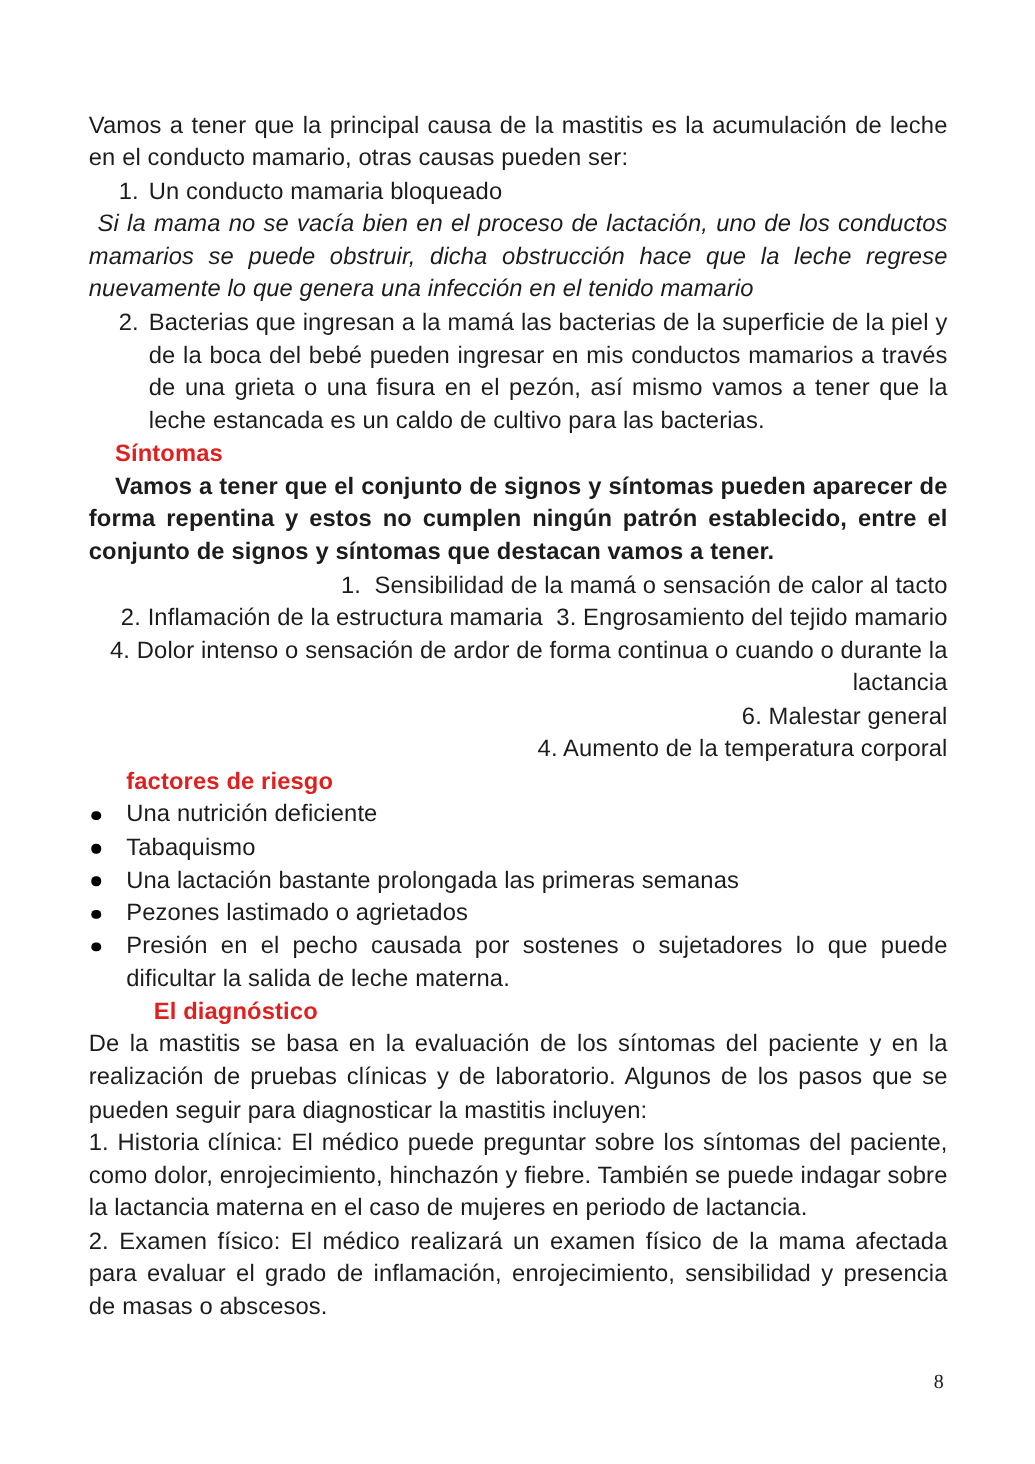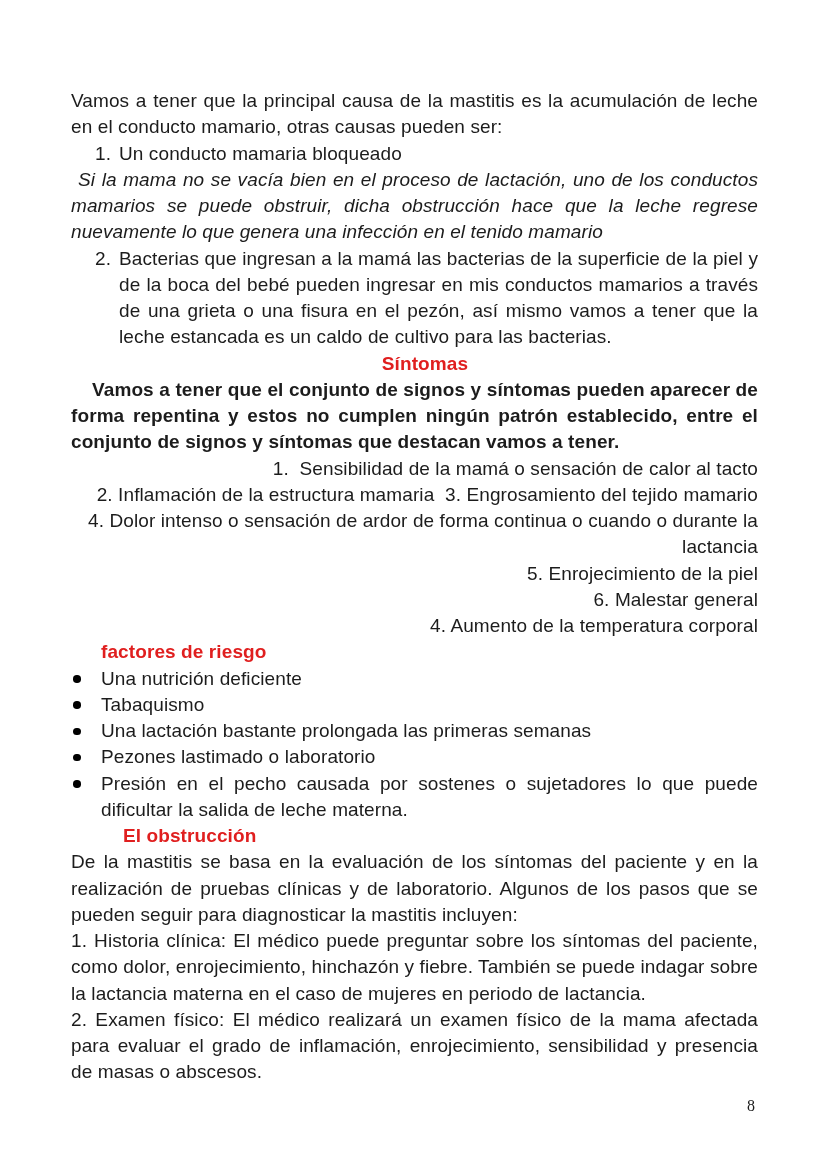--- a/index.html
+++ b/index.html
@@ -38,21 +38,21 @@
   .num {
     position: absolute;
     left: 24px;
     top: 0;
   }
   .heading {
     font-weight: bold;
     color: #e01f1f;
     text-align: left;
   }
-  .h-sintomas   { padding-left: 21px; text-align: center; }
+  .h-sintomas   { padding-left: 21px; }
   .h-factores   { padding-left: 30px; }
   .h-diagnostico{ padding-left: 52px; }
   .list-line { text-align: right; }
   .bullet {
     position: relative;
     padding-left: 30px;
     text-align: justify;
   }
   .dot {
     position: absolute;
@@ -90,43 +90,42 @@
     <span class="num">2.</span><span>Bacterias que ingresan a la mamá las bacterias de la superficie de la piel y de la boca del bebé pueden ingresar en mis conductos mamarios a través de una grieta o una fisura en el pezón, así mismo vamos a tener que la leche estancada es un caldo de cultivo para las bacterias.</span>
   </p>
 
   <p class="heading h-sintomas">Síntomas</p>
 
   <p class="para indent-firstline">Vamos a tener que el conjunto de signos y síntomas pueden aparecer de forma repentina y estos no cumplen ningún patrón establecido, entre el conjunto de signos y síntomas que destacan vamos a tener.</p>
 
   <p class="list-line">1.&nbsp; Sensibilidad de la mamá o sensación de calor al tacto</p>
   <p class="list-line">2. Inflamación de la estructura mamaria &nbsp;3. Engrosamiento del tejido mamario</p>
   <p class="list-line">4. Dolor intenso o sensación de ardor de forma continua o cuando o durante la lactancia</p>
-  <p class="list-line">5. Enrojecimiento de la piel</p>
   <p class="list-line">6. Malestar general</p>
   <p class="list-line">4. Aumento de la temperatura corporal</p>
 
   <p class="heading h-factores">factores de riesgo</p>
 
   <p class="bullet">
     <span class="dot"></span><span>Una nutrición deficiente</span>
   </p>
   <p class="bullet">
     <span class="dot"></span><span>Tabaquismo</span>
   </p>
   <p class="bullet">
     <span class="dot"></span><span>Una lactación bastante prolongada las primeras semanas</span>
   </p>
   <p class="bullet">
-    <span class="dot"></span><span>Pezones lastimado o laboratorio</span>
+    <span class="dot"></span><span>Pezones lastimado o agrietados</span>
   </p>
   <p class="bullet">
     <span class="dot"></span><span>Presión en el pecho causada por sostenes o sujetadores lo que puede dificultar la salida de leche materna.</span>
   </p>
 
-  <p class="heading h-diagnostico">El obstrucción</p>
+  <p class="heading h-diagnostico">El diagnóstico</p>
 
   <p class="para">De la mastitis se basa en la evaluación de los síntomas del paciente y en la realización de pruebas clínicas y de laboratorio. Algunos de los pasos que se pueden seguir para diagnosticar la mastitis incluyen:</p>
 
   <p class="para">1. Historia clínica: El médico puede preguntar sobre los síntomas del paciente, como dolor, enrojecimiento, hinchazón y fiebre. También se puede indagar sobre la lactancia materna en el caso de mujeres en periodo de lactancia.</p>
 
   <p class="para">2. Examen físico: El médico realizará un examen físico de la mama afectada para evaluar el grado de inflamación, enrojecimiento, sensibilidad y presencia de masas o abscesos.</p>
 
 </div>
 
 <div class="page-number">8</div>

